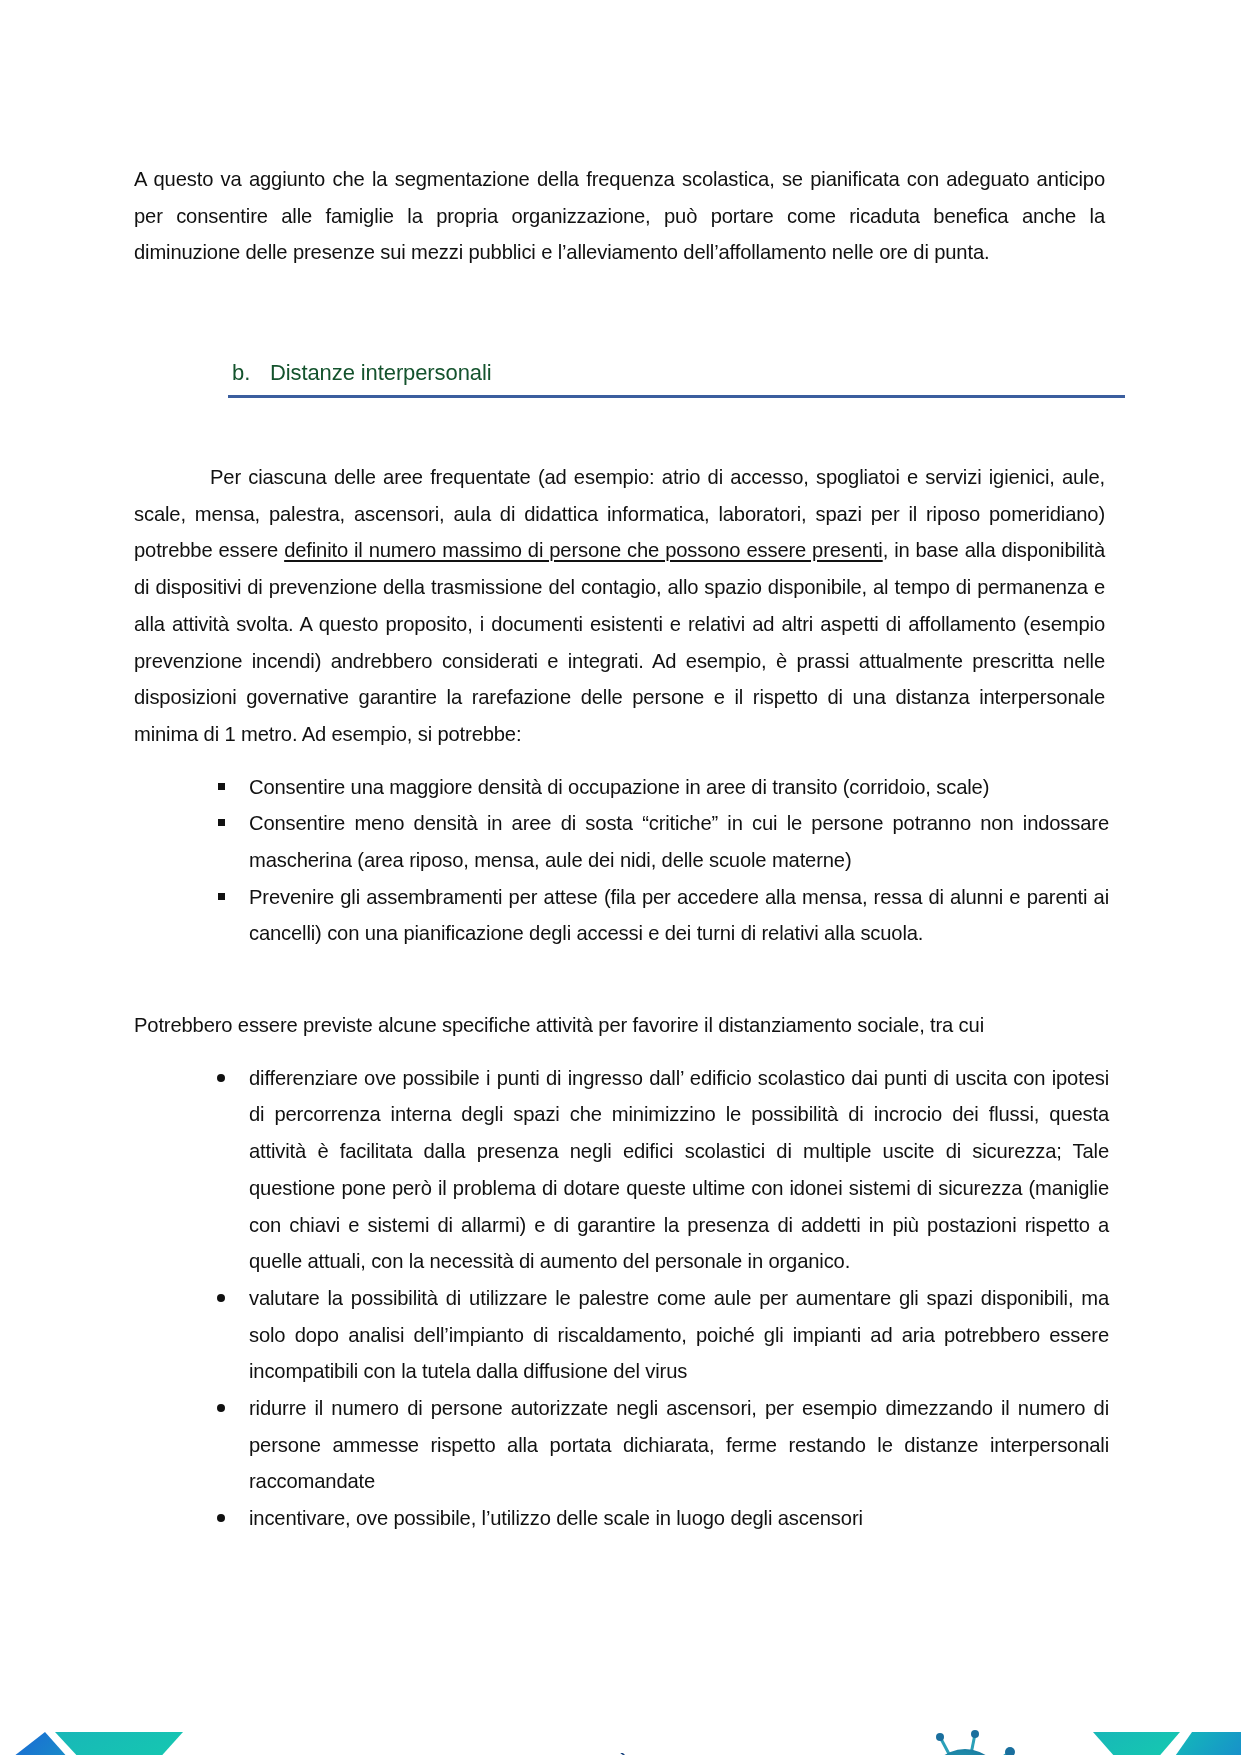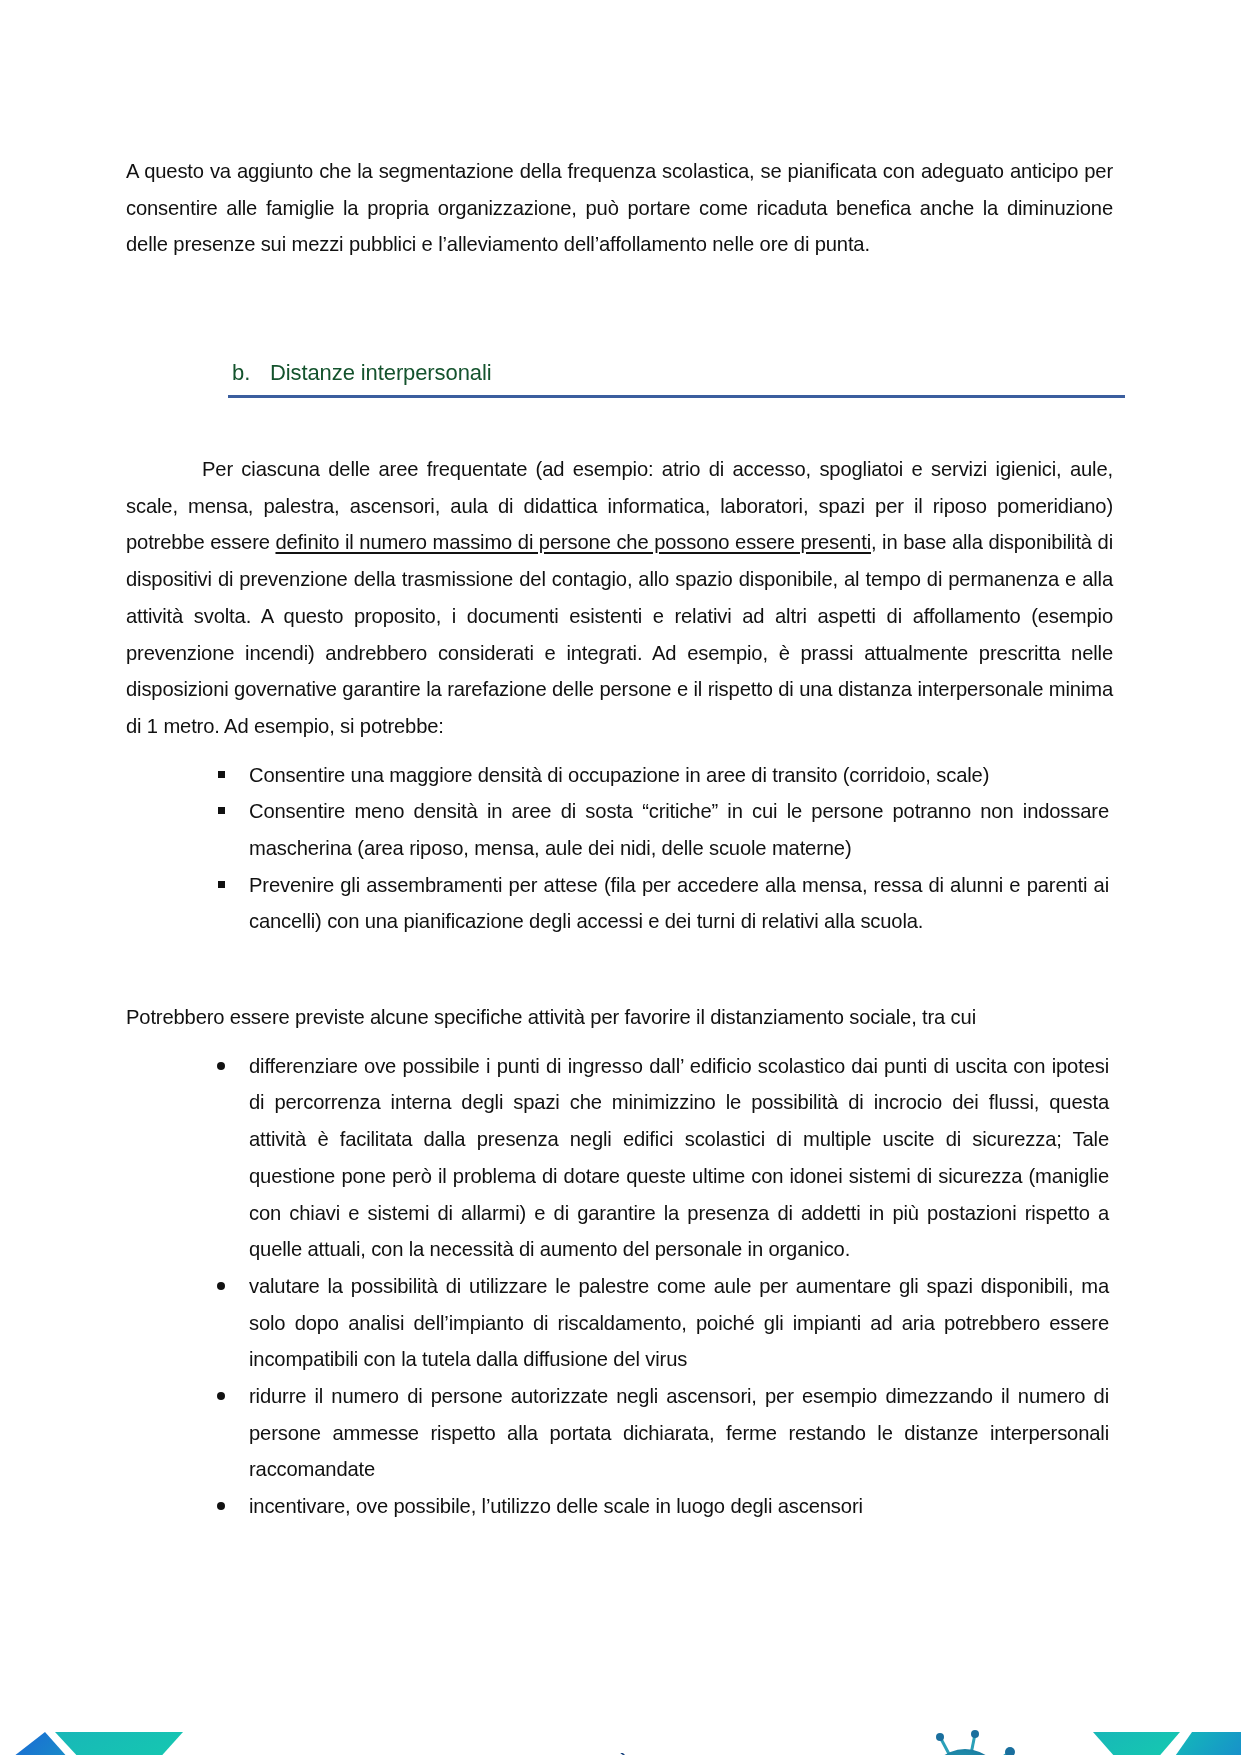--- a/index.html
+++ b/index.html
@@ -11,21 +11,21 @@
   }
   .block {
     position: absolute;
     left: 118px;
     width: 1003px;
     font-size: 20.2px;
     line-height: 36.7px;
     text-align: justify;
     letter-spacing: -0.15px;
   }
-  .block p { margin: 8px; }
+  .block p { margin: 16px; }
   .indent { text-indent: 76px; }
   .last-left { text-align-last: left; }
   .u { text-decoration: underline; text-underline-offset: 3px; }
   .heading {
     position: absolute; left: 232px; top: 358px;
     font-size: 22px; line-height: 30px;
     color: #14532d;
     letter-spacing: -0.1px;
   }
   .heading .num { display: inline-block; width: 38px; }

